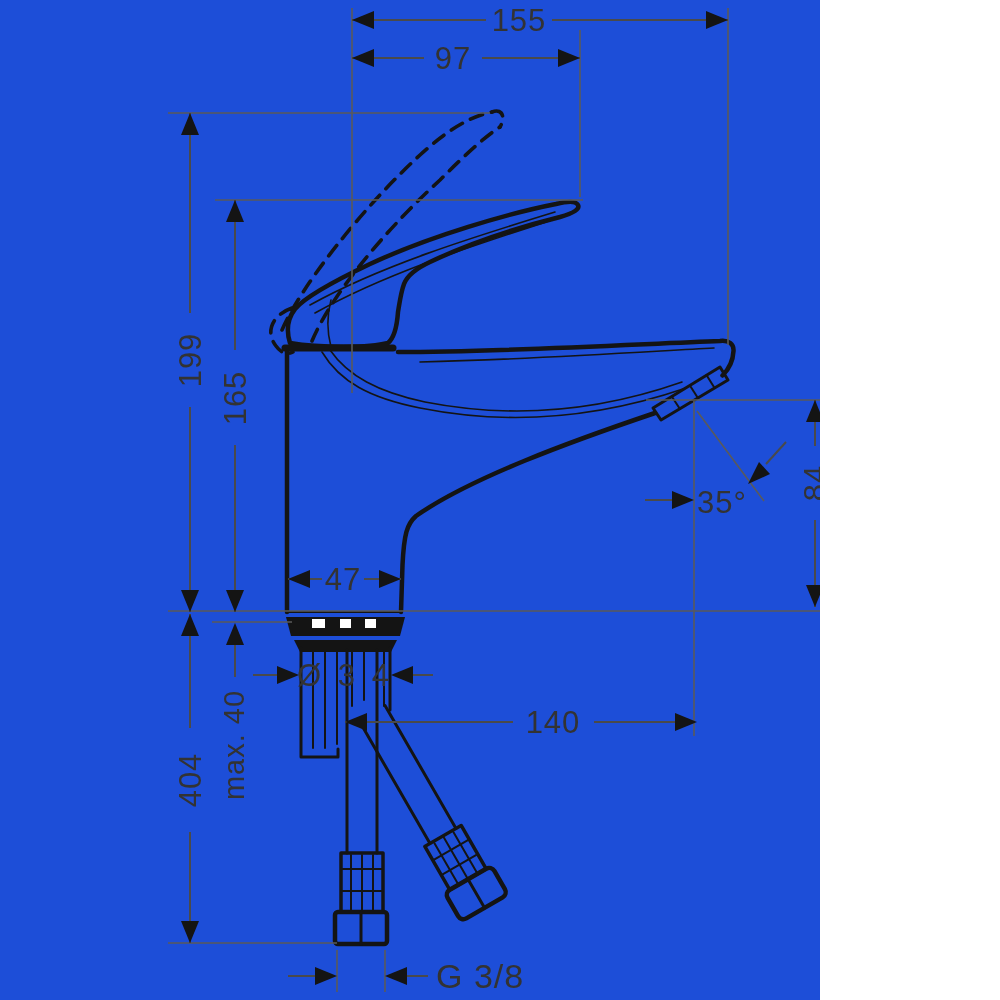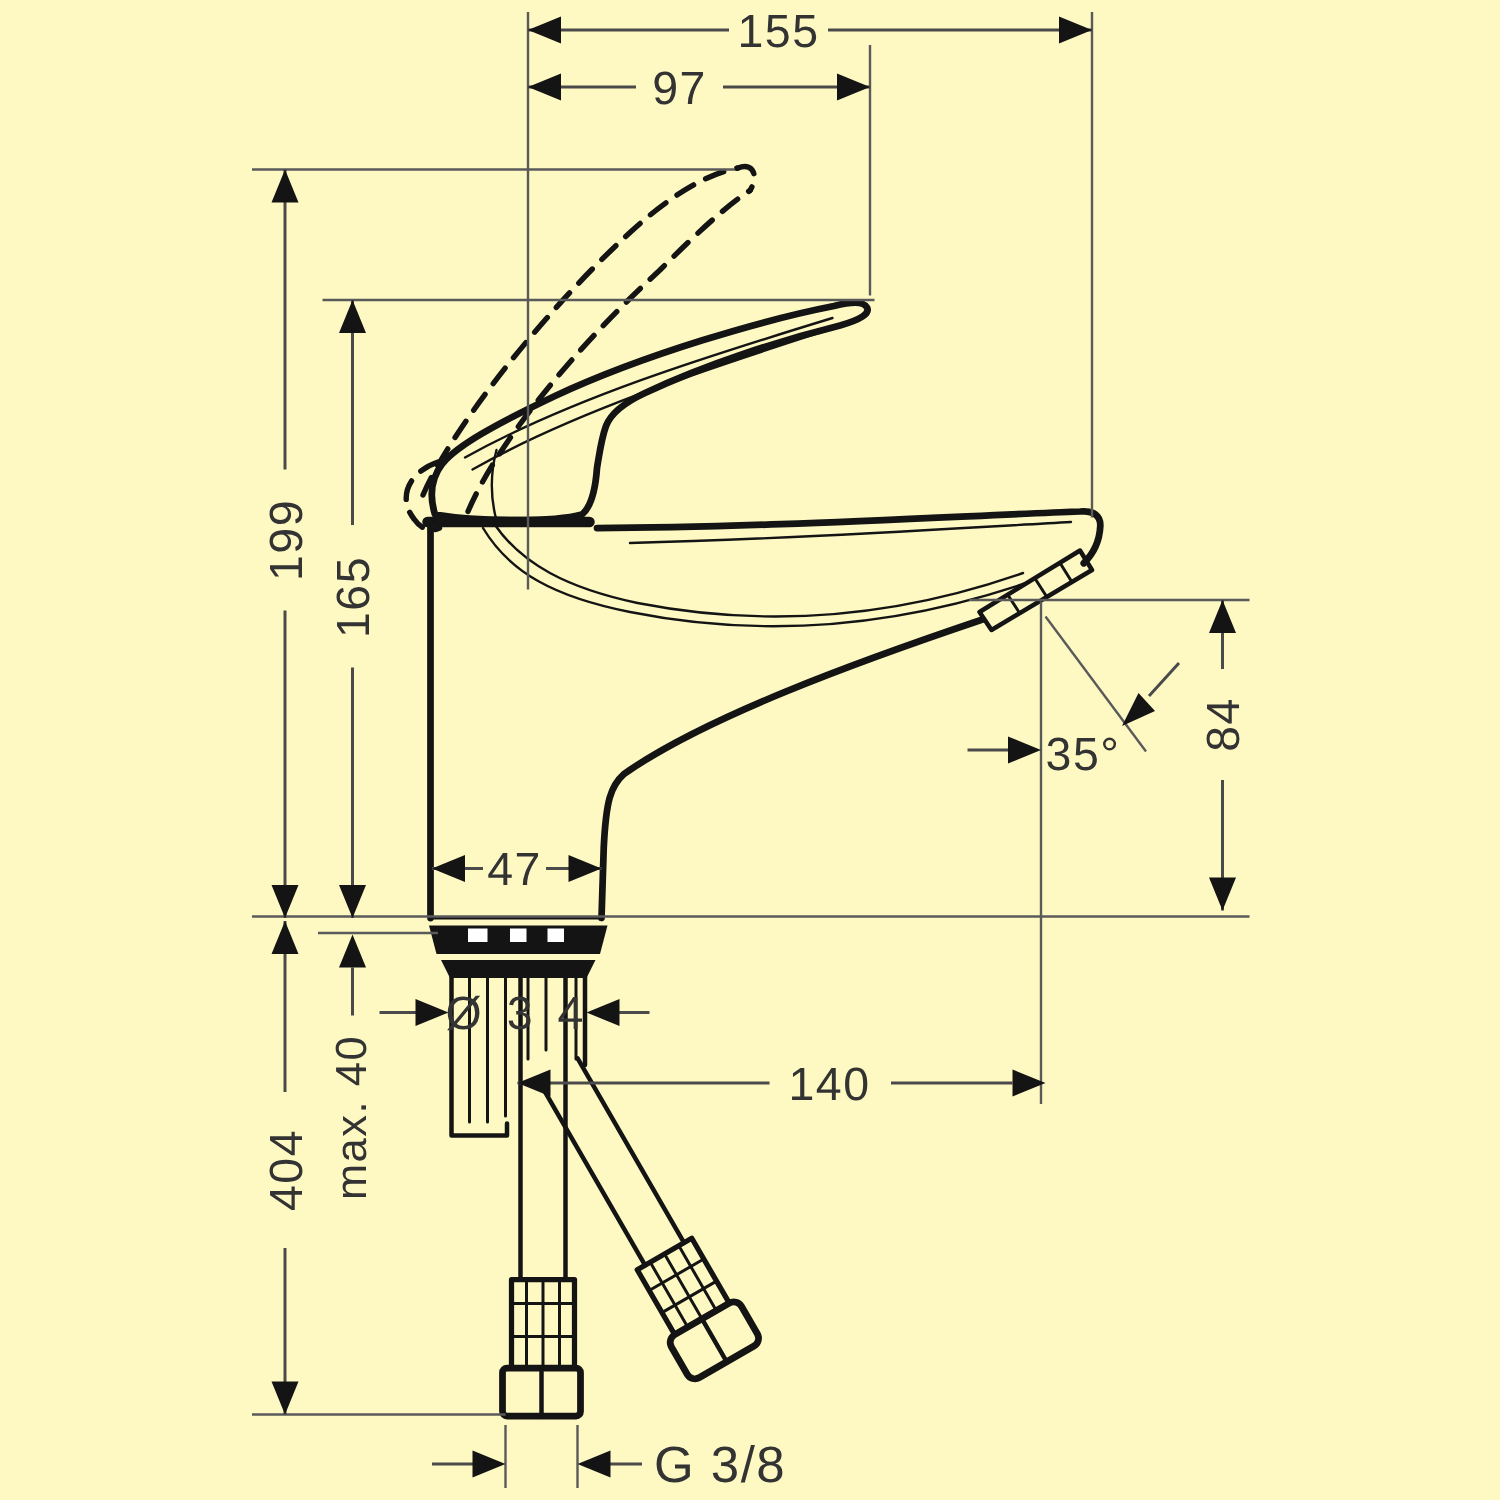--- a/index.html
+++ b/index.html
@@ -1,16 +1,16 @@
 <!DOCTYPE html>
 <html><head>
 <meta charset="utf-8">
 <style>
   html,body{margin:0;padding:0;background:#ffffff;}
-  .stage{position:relative;width:1000px;height:1000px;background:#fef9c3;overflow:hidden;}
+  .stage{position:relative;width:820px;height:1000px;background:#1d4ed8;overflow:hidden;}
   svg{display:block;}
   svg text{font-family:"Liberation Sans", sans-serif;fill:#333333;}
   .num{font-size:31px;letter-spacing:1px;}
   .small{font-size:29px;letter-spacing:1px;}
   .thread{font-size:34px;letter-spacing:1px;}
   .dia{font-size:31px;letter-spacing:4px;}
   .dim{stroke:#4a4a4a;stroke-width:2;fill:none;}
   .ext{stroke:#5a5a5a;stroke-width:1.6;fill:none;}
   .arr{fill:#141414;stroke:none;}
   .art{stroke:#141414;fill:none;stroke-linecap:round;stroke-linejoin:round;}

